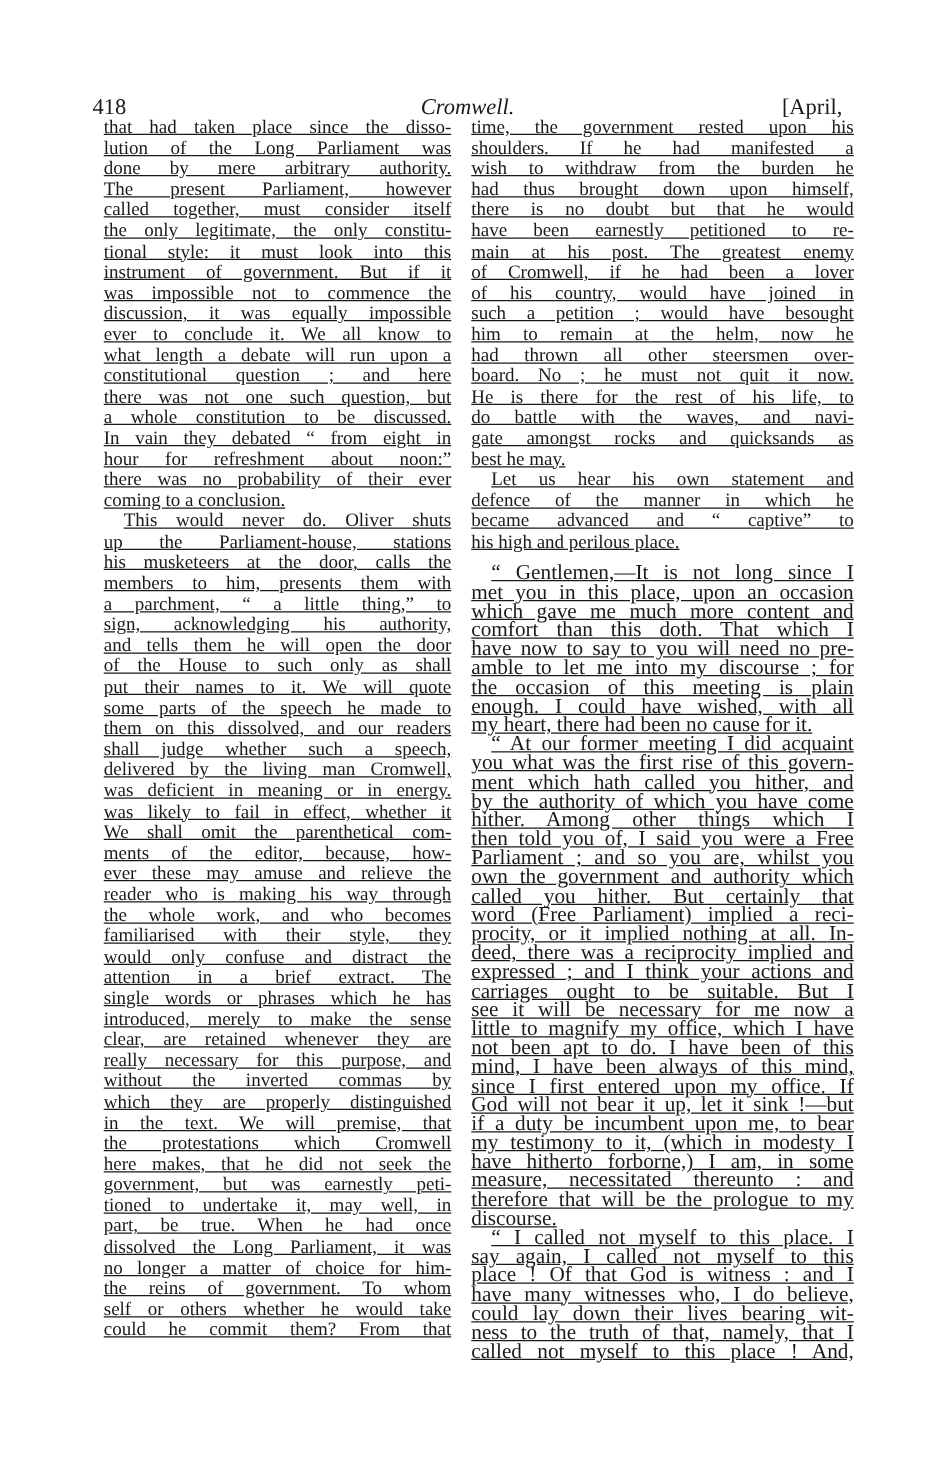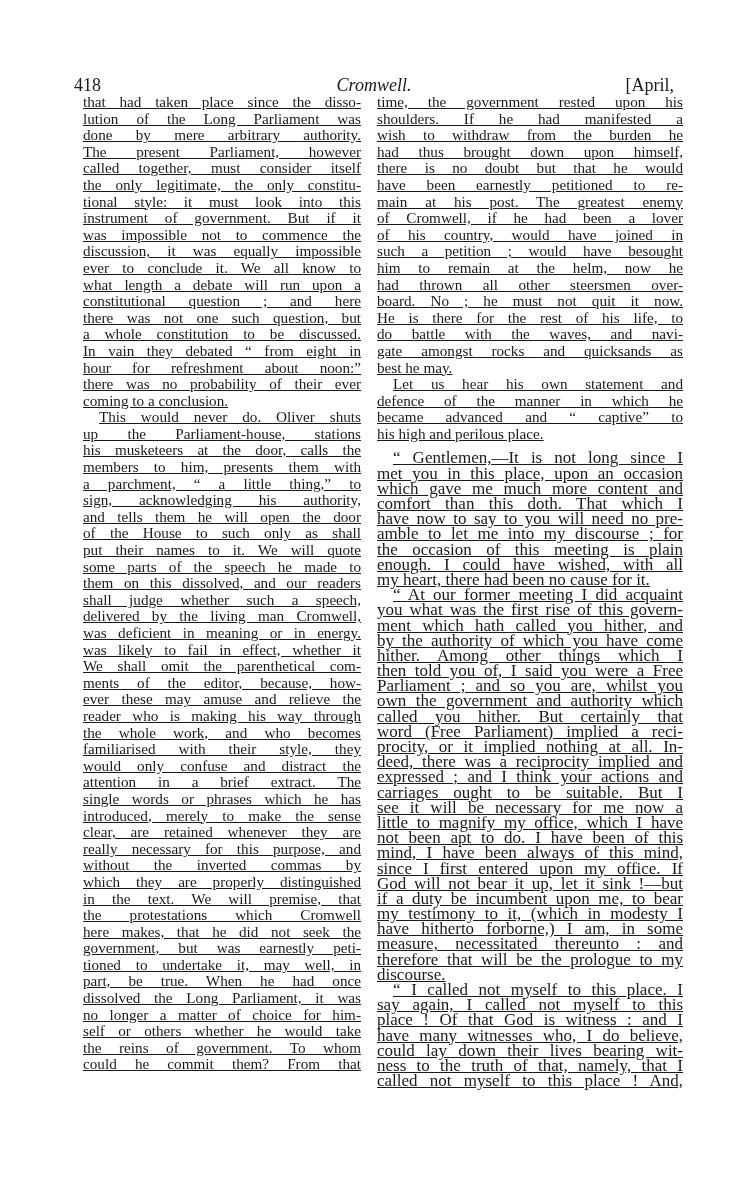--- a/index.html
+++ b/index.html
@@ -81,22 +81,22 @@
     <span class="line">without the inverted commas by</span>
     <span class="line">which they are properly distinguished</span>
     <span class="line">in the text. We will premise, that</span>
     <span class="line">the protestations which Cromwell</span>
     <span class="line">here makes, that he did not seek the</span>
     <span class="line">government, but was earnestly peti-</span>
     <span class="line">tioned to undertake it, may well, in</span>
     <span class="line">part, be true. When he had once</span>
     <span class="line">dissolved the Long Parliament, it was</span>
     <span class="line">no longer a matter of choice for him-</span>
+    <span class="line">the reins of government. To whom</span>
     <span class="line">self or others whether he would take</span>
-    <span class="line">the reins of government. To whom</span>
     <span class="line">could he commit them? From that</span>
   </div>
 
 <div class="col col-right">
   <div id="rbody">
       <span class="line">time, the government rested upon his</span>
       <span class="line">shoulders. If he had manifested a</span>
       <span class="line">wish to withdraw from the burden he</span>
       <span class="line">had thus brought down upon himself,</span>
       <span class="line">there is no doubt but that he would</span>

